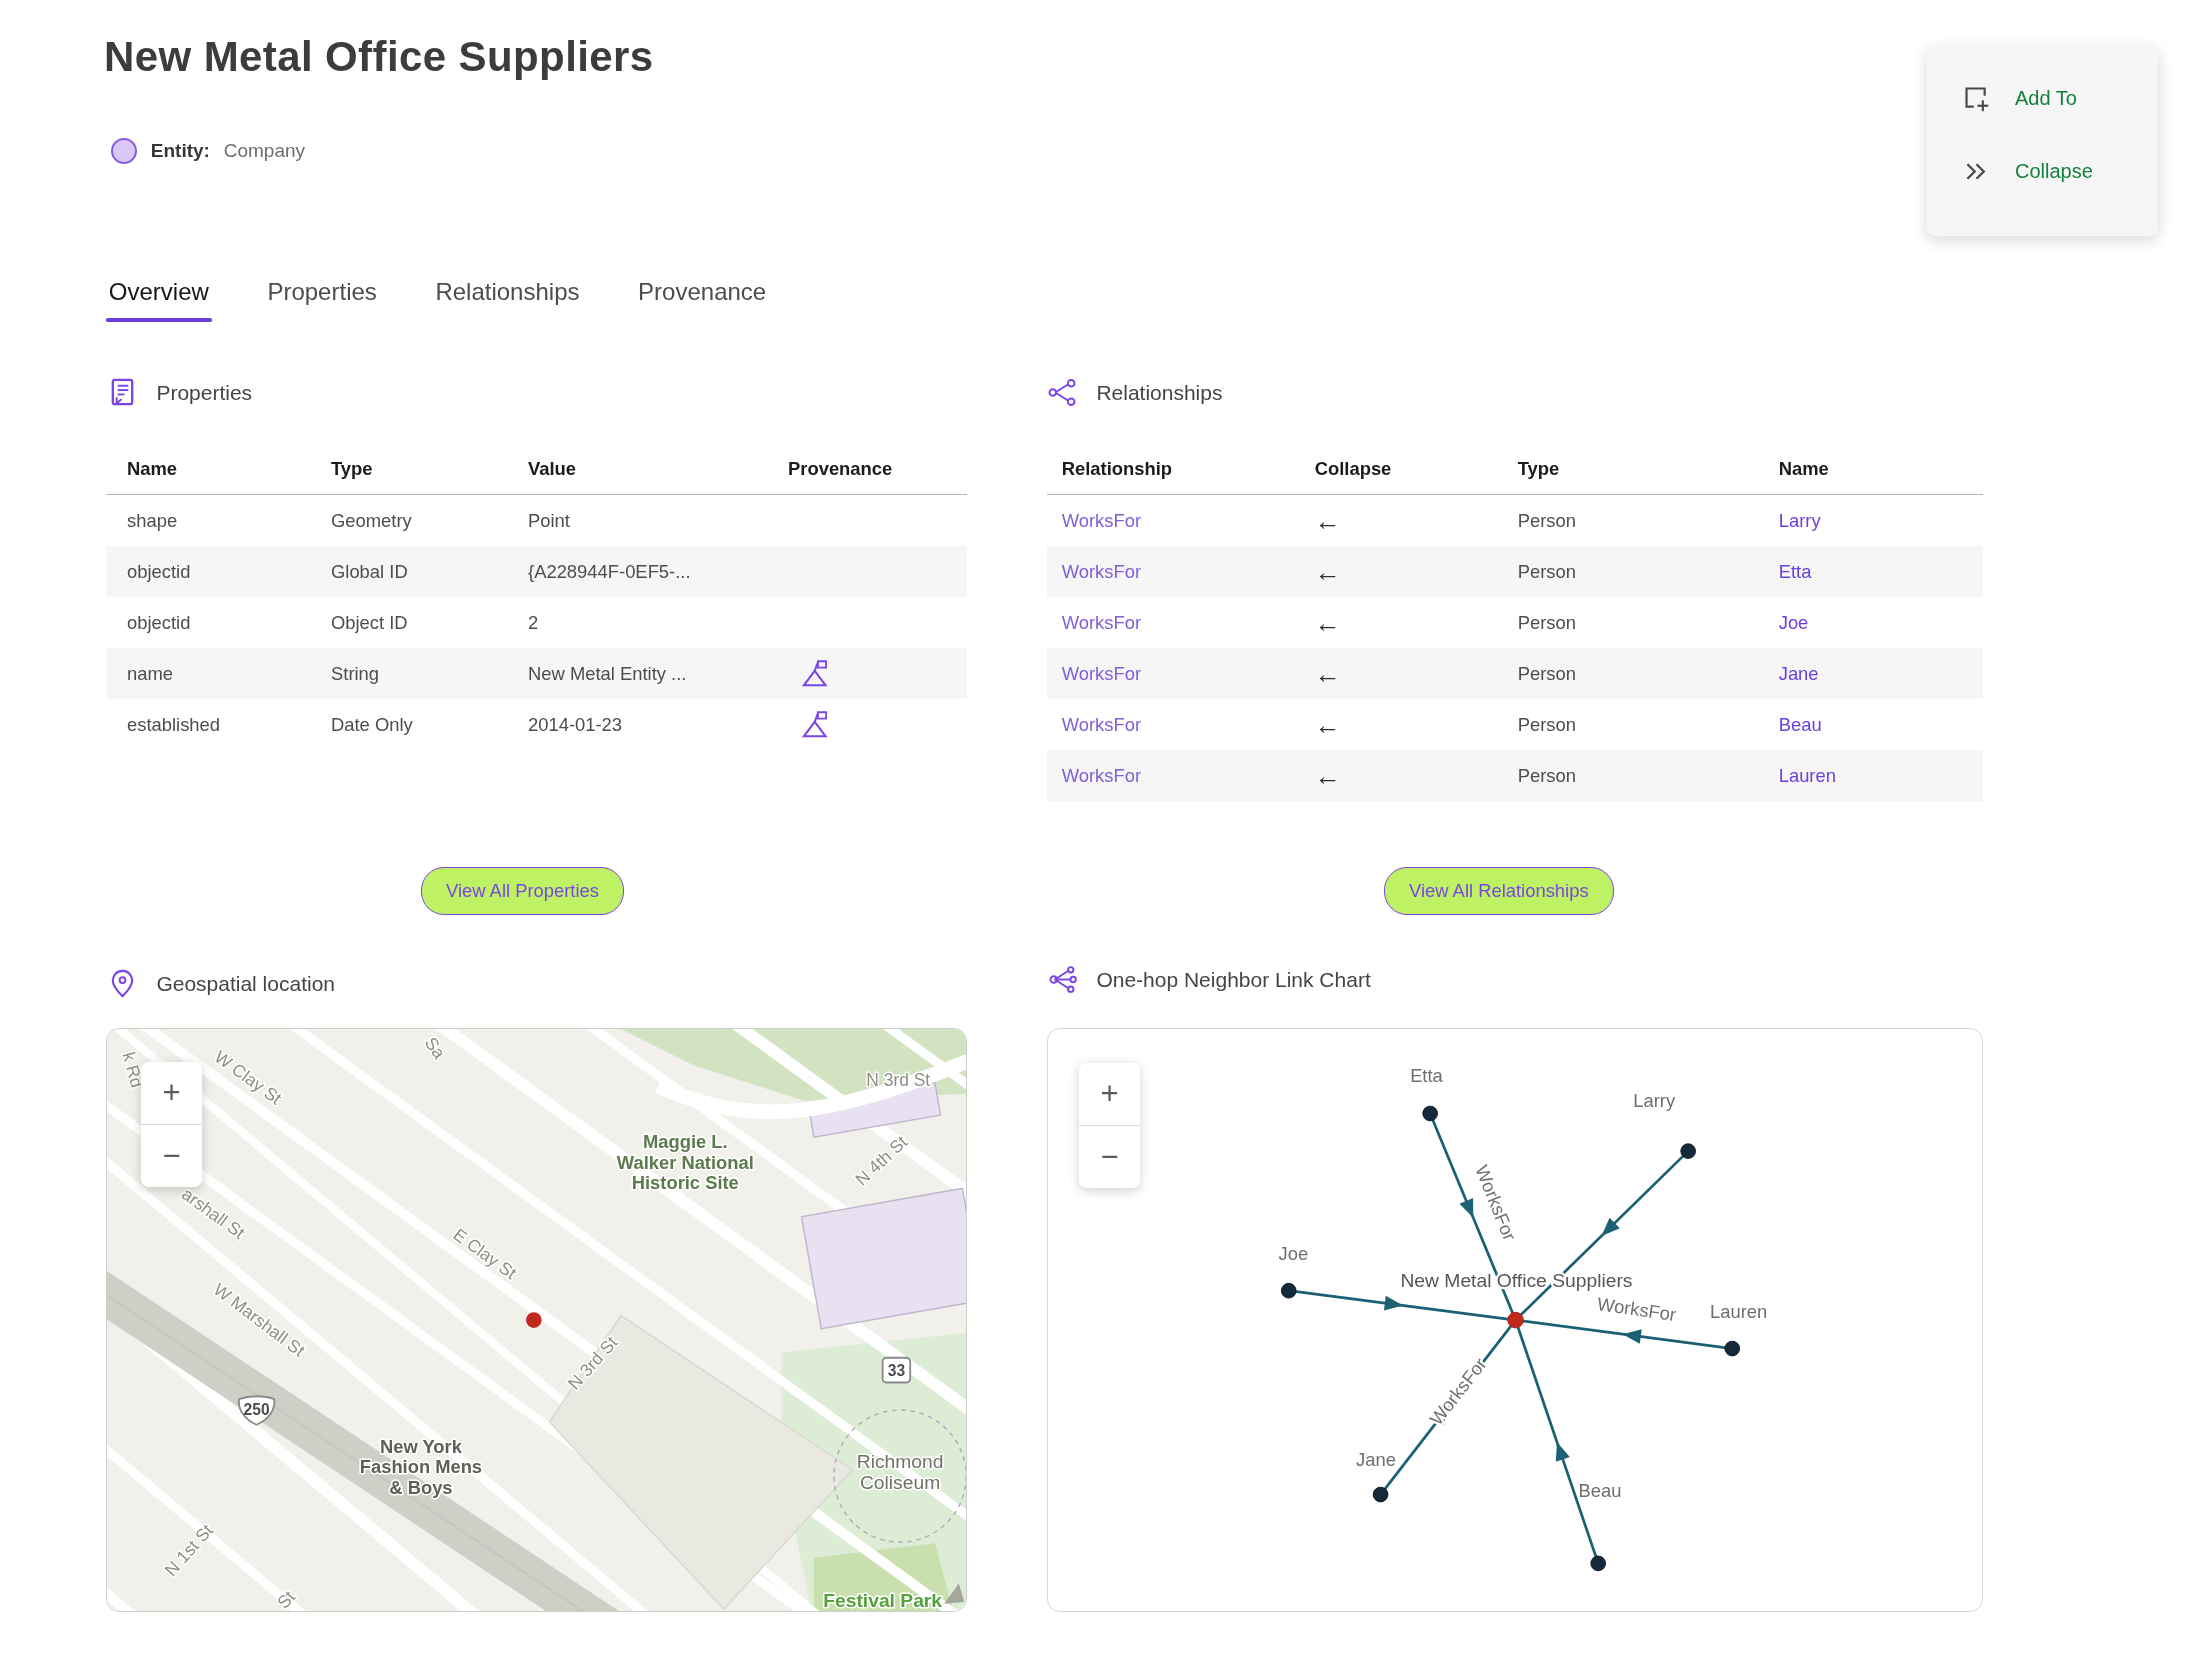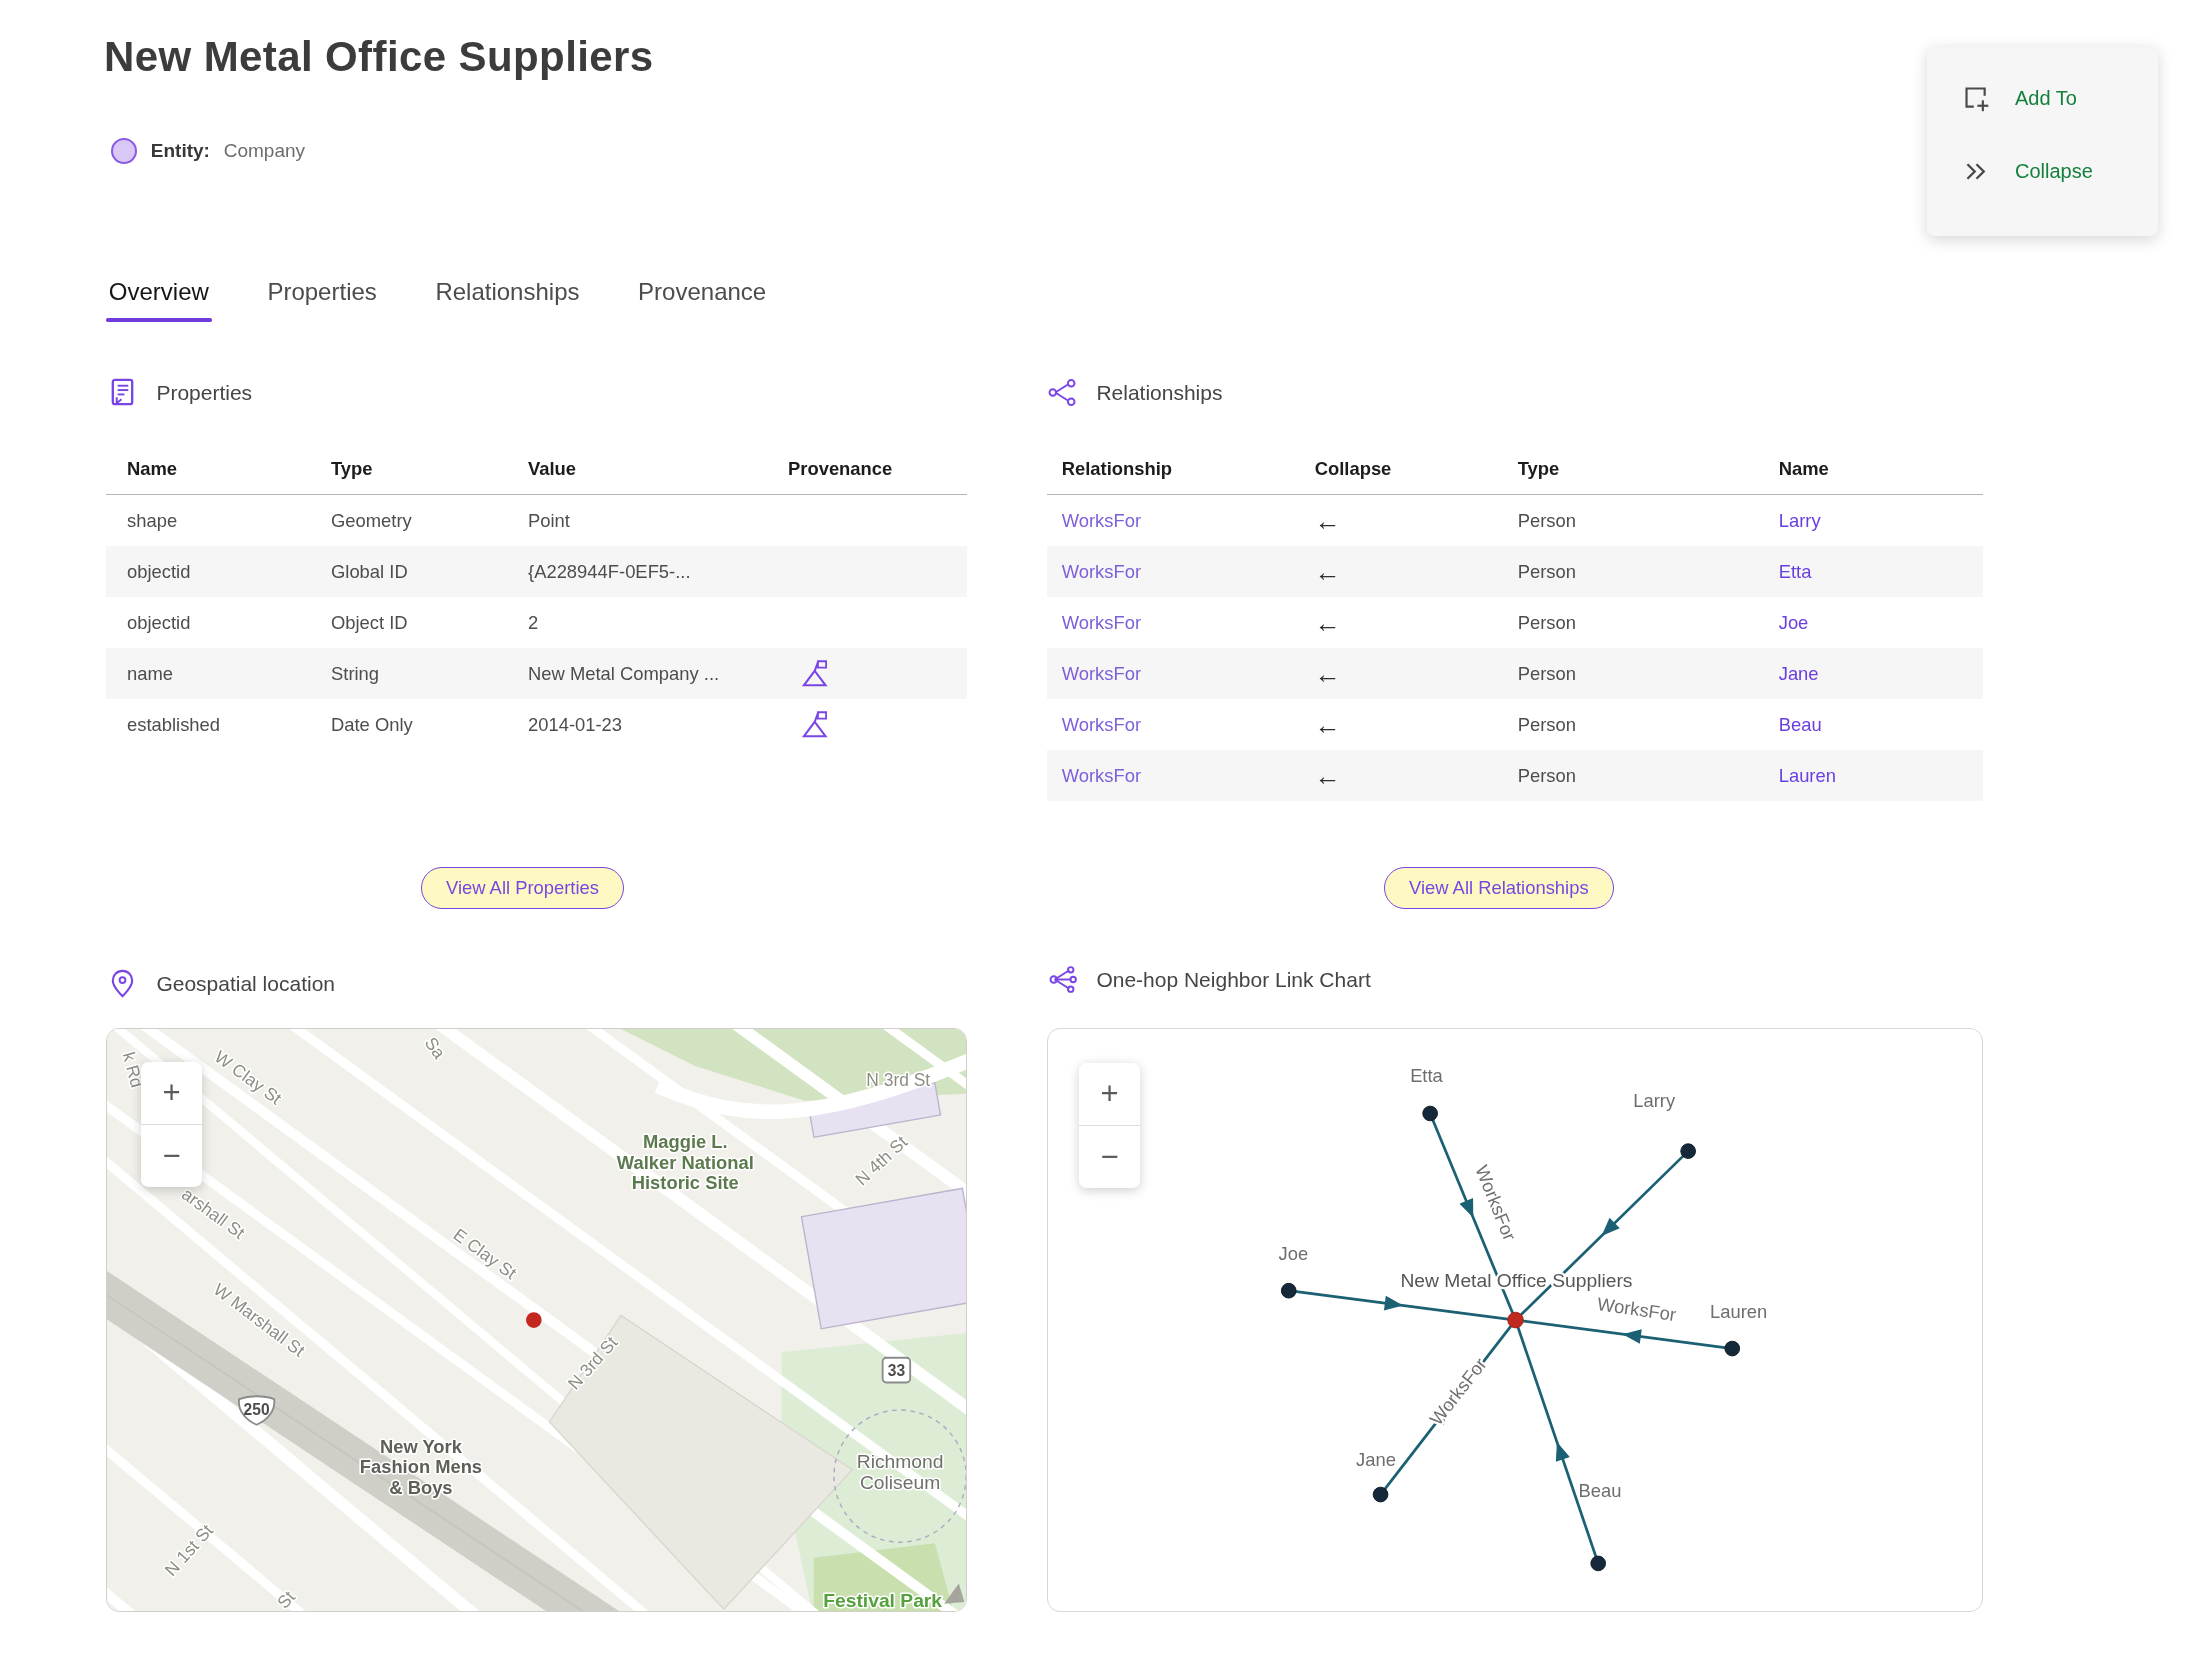--- a/index.html
+++ b/index.html
@@ -36,21 +36,21 @@
   .props .tr{padding-left:21px;}
   .props .c1{width:204px;}.props .c2{width:197px;}.props .c3{width:260px;}.props .c4{width:147px;display:flex;}
   .rels{left:1047px;top:444px;width:936px;}
   .rels .tr{padding-left:14.7px;}
   .rels .c1{width:253px;}.rels .c2{width:203px;}.rels .c3{width:261px;}.rels .c4{width:184px;}
   .link-purple{color:#7e5fd9;cursor:pointer;}
   .name-link{color:#6a3fe0;cursor:pointer;}
   .dir{font-size:26px;color:#2e2e2e;line-height:1;}
   .flag-ic{width:27.5px;height:29px;margin-left:13px;}
 
-  .pill{position:absolute;height:42px;border:1.8px solid #7847e2;border-radius:23px;color:#7847e2;background:#fef9c3;
+  .pill{position:absolute;height:48px;border:1.8px solid #7847e2;border-radius:23px;color:#7847e2;background:#bef264;
         font-size:18.4px;padding:0 24px;display:flex;align-items:center;cursor:pointer;box-sizing:border-box;}
   .pill-props{left:421px;top:867px;}
   .pill-rels{left:1384px;top:867px;}
 
   .panel{position:absolute;top:1028px;height:584px;border:0.9px solid #cfcec9;border-radius:13px;
          overflow:hidden;background:#fff;box-sizing:border-box;}
   .map-panel{left:106px;width:861px;}
   .chart-panel{left:1047px;width:936px;border-color:#d8d8d8;}
 
   .zoomcard{position:absolute;width:61px;height:125px;background:#fff;border-radius:7.3px;
@@ -150,21 +150,21 @@
           <svg class="flag-ic" viewBox="0 0 30 32" style="visibility: hidden;">
             <path d="M15,13 L27,29 L3,29 Z" fill="none" stroke="#7a45e5" stroke-width="2.2"></path>
             <line x1="15" y1="13" x2="18.5" y2="3.5" stroke="#7a45e5" stroke-width="2.2"></line>
             <path d="M18.5,2.5 h9 v7 h-9 z" fill="none" stroke="#7a45e5" stroke-width="2"></path>
           </svg>
         </div>
       </div>
         <div class="tr">
         <div class="c1">name</div>
         <div class="c2">String</div>
-        <div class="c3">New Metal Company ...</div>
+        <div class="c3">New Metal Entity ...</div>
         <div class="c4">
           <svg class="flag-ic" viewBox="0 0 30 32">
             <path d="M15,13 L27,29 L3,29 Z" fill="none" stroke="#7a45e5" stroke-width="2.2"></path>
             <line x1="15" y1="13" x2="18.5" y2="3.5" stroke="#7a45e5" stroke-width="2.2"></line>
             <path d="M18.5,2.5 h9 v7 h-9 z" fill="none" stroke="#7a45e5" stroke-width="2"></path>
           </svg>
         </div>
       </div>
         <div class="tr">
         <div class="c1">established</div>

